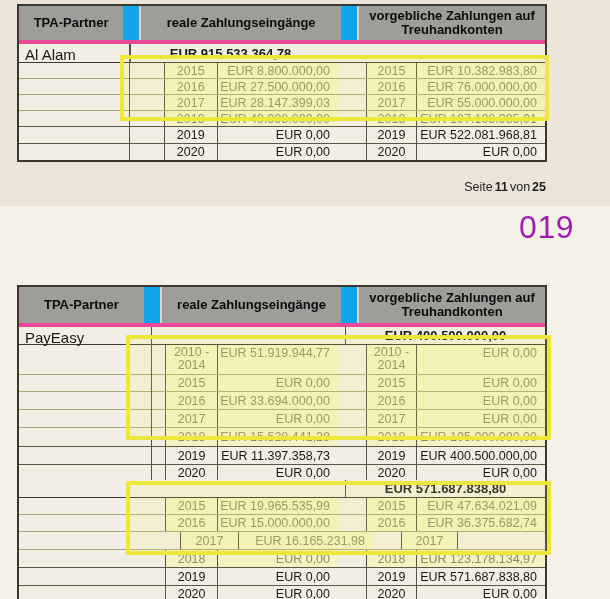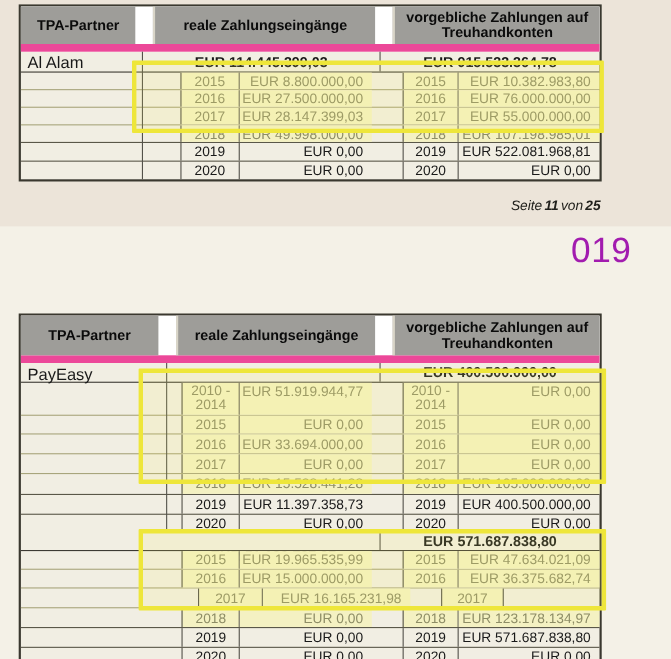--- a/index.html
+++ b/index.html
@@ -6,21 +6,21 @@
   .page{position:relative;width:610px;height:599px;overflow:hidden;
         font-family:"Liberation Sans",sans-serif;background:#f4f1e7;}
   .zone-top{position:absolute;left:0;top:0;width:610px;height:206px;background:#ece4d9;}
   .zone-bottom{position:absolute;left:0;top:206px;width:610px;height:393px;background:#f4f1e7;}
 
   .doc-table{position:absolute;left:17px;width:530px;background:#f1eee3;
              border:2px solid #3a382f;box-sizing:border-box;color:#191919;}
   .t1{top:4px;}
   .t2{top:285px;}
 
-  .thead{display:flex;background:#ffffff;border-bottom:7px solid #ec4899;gap:16px;}
+  .thead{display:flex;background:#0ea5e9;border-bottom:4px solid #ec4899;gap:16px;}
   .t1 .thead{height:34px;}
   .t2 .thead{height:36px;}
   .th{background:#9e9d99;color:#0b0b0b;font-weight:bold;font-size:13px;
       display:flex;align-items:center;justify-content:center;text-align:center;
       line-height:14.5px;box-sizing:border-box;}
   .th2,.th3{border-left:2px solid #d9d5c8;}
   .t1 .th1{width:111px;}  .t1 .th2{width:215px;}  .t1 .th3{width:200px;}
   .t2 .th1{width:133px;}  .t2 .th2{width:193px;}  .t2 .th3{width:200px;}
 
   .section{position:relative;}
@@ -54,21 +54,21 @@
   .hl + .hl{border-top-color:#a8a57c;}
   .tall .c{align-items:flex-start;padding-top:1px;}
   .tall .year{line-height:13px;text-align:center;}
 
   .hlbox{position:absolute;border:4px solid #eee63a;background:rgba(247,241,96,0.14);
          pointer-events:none;z-index:6;box-sizing:border-box;border-radius:1px;}
   .hlbox1{left:120px;top:55px;width:429px;height:66px;}
   .hlbox2{left:126px;top:335px;width:425px;height:105px;}
   .hlbox3{left:126px;top:481px;width:425px;height:74px;}
 
-  .seite{position:absolute;top:180px;right:64px;font-size:12.5px;color:#22211d;font-style:italic;}
+  .seite{position:absolute;top:180px;right:64px;font-size:12.5px;color:#22211d;}
   .seite b{font-weight:bold;}
   .seite span{margin:0 2px;}
   .stamp{position:absolute;top:209px;right:36px;font-size:32px;font-weight:500;
          color:#a21caf;letter-spacing:0.5px;}
 </style>
 </head>
 <body>
 
 <div class="page">
   <div class="zone-top"></div>
@@ -77,21 +77,20 @@
   <div class="doc-table t1">
     <div class="thead">
       <div class="th th1">TPA-Partner</div>
       <div class="th th2">reale Zahlungseingänge</div>
       <div class="th th3">vorgebliche Zahlungen auf Treuhandkonten</div>
     </div>
     <div class="tbody">
         <div class="section">
           <div class="col1">Al Alam</div>
           <div class="prow">
-            <div class="pc p-real">EUR 114.445.399,03</div>
             <div class="pc p-trust">EUR 915.533.364,78</div>
           </div>
           <div class="yrow hl first" style="height: 15px;">
     <div class="c indent"></div>
     <div class="c year y1">2015</div>
     <div class="c amt a1">EUR 8.800.000,00</div>
     <div class="c year y2">2015</div>
     <div class="c amt a2">EUR 10.382.983,80</div>
   </div>
           <div class="yrow hl" style="height: 15px;">

